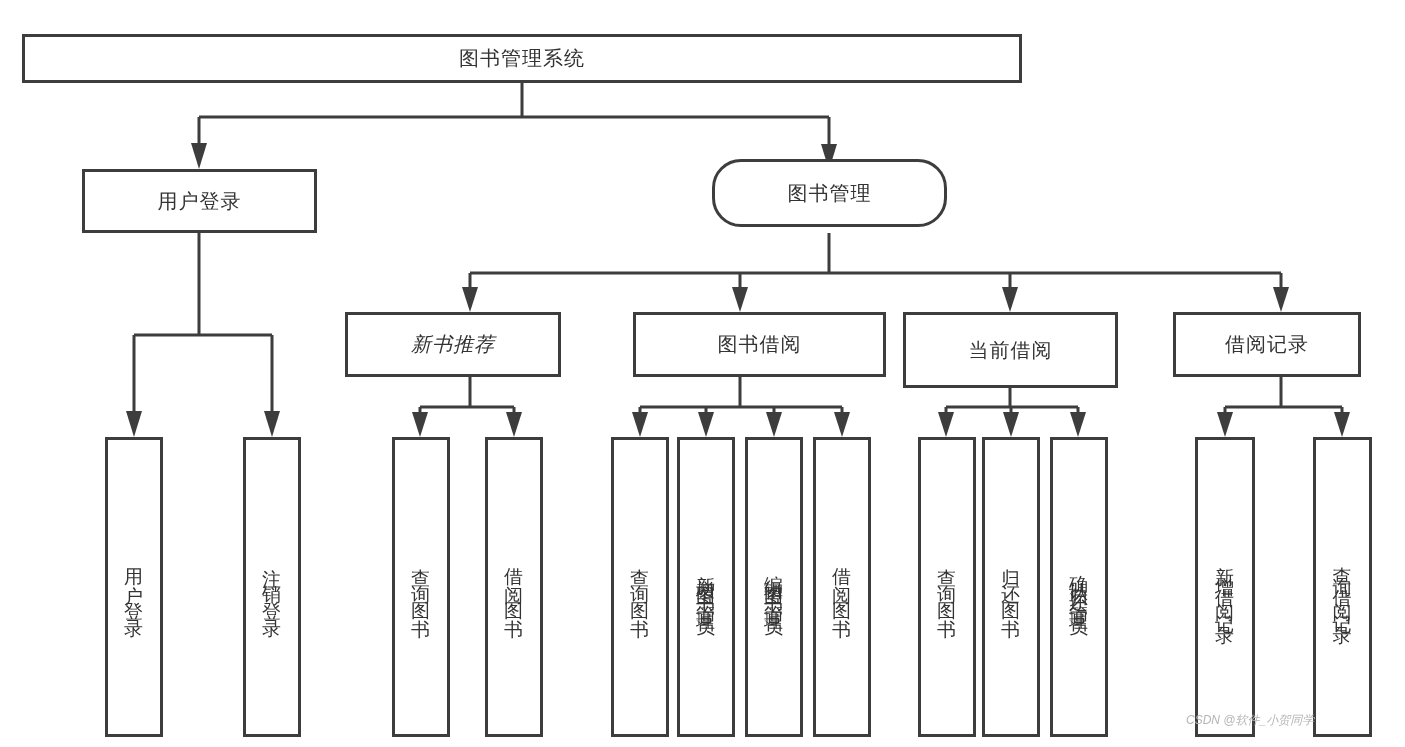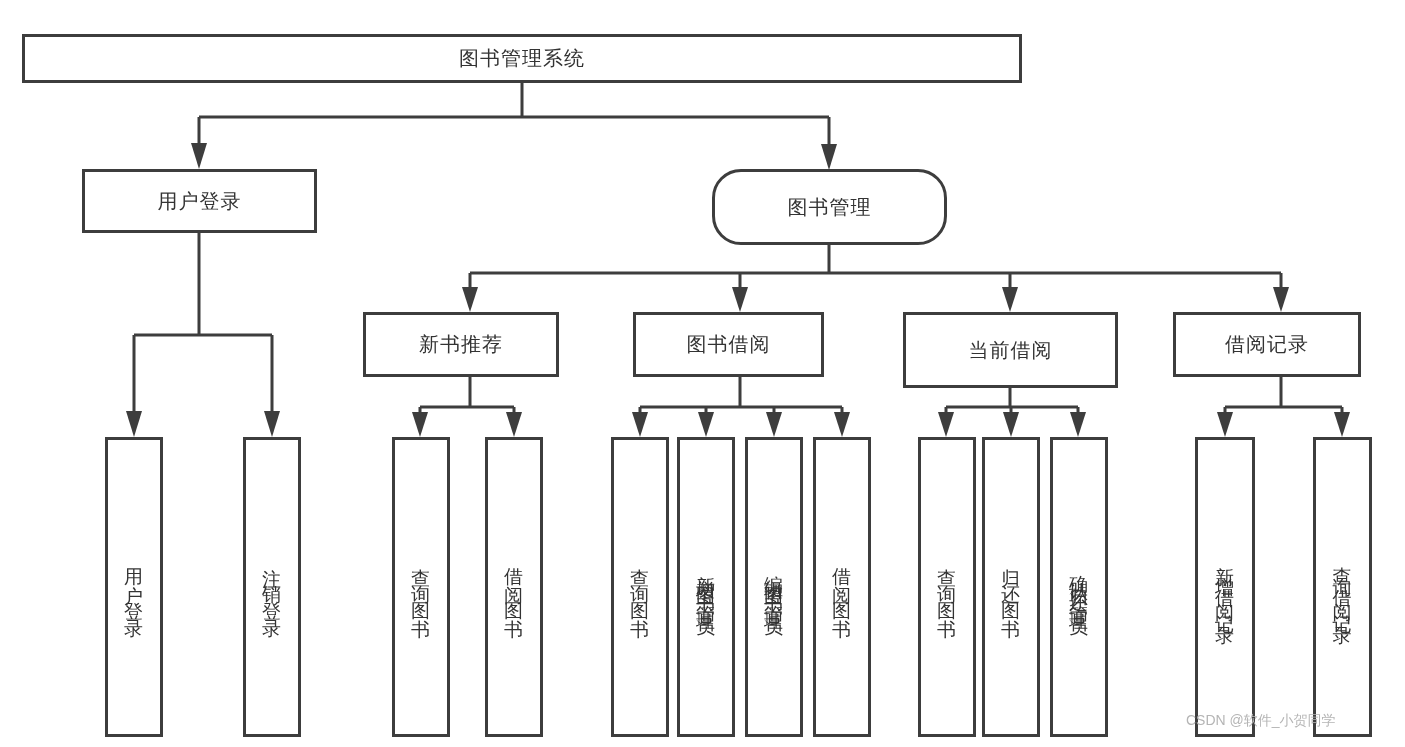--- a/index.html
+++ b/index.html
@@ -65,24 +65,25 @@
     color: var(--text);
     white-space: nowrap;
   }
   .sp-lg span { letter-spacing: 17px; }
   .sp-md span { letter-spacing: 12px; }
   .sp-sm span { letter-spacing: 6px; }
   .watermark {
     position: absolute;
     left: 1186px;
     top: 712px;
-    font-size: 14px;
+    font-size: 12px;
     color: var(--watermark);
     white-space: nowrap;
     z-index: 5;
+    font-style: italic;
   }
 </style>
 </head>
 <body>
 
 <div class="canvas">
 
   <svg class="connectors" viewBox="0 0 1405 747" xmlns="http://www.w3.org/2000/svg">
     <path d="M522 69 V117 M199 117 H829 M199 117 V146 M829 117 V146
              M199 233 V335 M134 335 H272 M134 335 V413 M272 335 V413
@@ -108,24 +109,24 @@
     <polygon points="938,412 954,412 946,437"></polygon>
     <polygon points="1003,412 1019,412 1011,437"></polygon>
     <polygon points="1070,412 1086,412 1078,437"></polygon>
     <polygon points="1217,412 1233,412 1225,437"></polygon>
     <polygon points="1334,412 1350,412 1342,437"></polygon>
   </svg>
 
   <div class="hbox" style="left:22px; top:14px; width:1000px; height:49px;margin-top:20px;">图书管理系统</div>
 
   <div class="hbox" style="left:82px; top:169px; width:235px; height:64px;">用户登录</div>
-  <div class="hbox" style="left:712px; top:169px; width:235px; height:76px;border-radius:29px;">图书管理</div>
+  <div class="hbox" style="left:712px; top:159px; width:235px; height:68px;border-radius:29px;">图书管理</div>
 
-  <div class="hbox" style="left:363px; top:312px; width:196px; height:65px;">新书推荐</div>
-  <div class="hbox" style="left:633px; top:312px; width:191px; height:65px;">图书借阅</div>
+  <div class="hbox" style="left:345px; top:312px; width:216px; height:65px;font-style:italic;">新书推荐</div>
+  <div class="hbox" style="left:633px; top:312px; width:253px; height:65px;">图书借阅</div>
   <div class="hbox" style="left:903px; top:312px; width:215px; height:76px;">当前借阅</div>
   <div class="hbox" style="left:1173px; top:312px; width:188px; height:65px;">借阅记录</div>
 
   <div class="vbox sp-lg" style="left:105px;">
     <span>用户登录</span>
   </div>
   <div class="vbox sp-lg" style="left:243px;">
     <span>注销登录</span>
   </div>
   <div class="vbox sp-lg" style="left:392px;">

